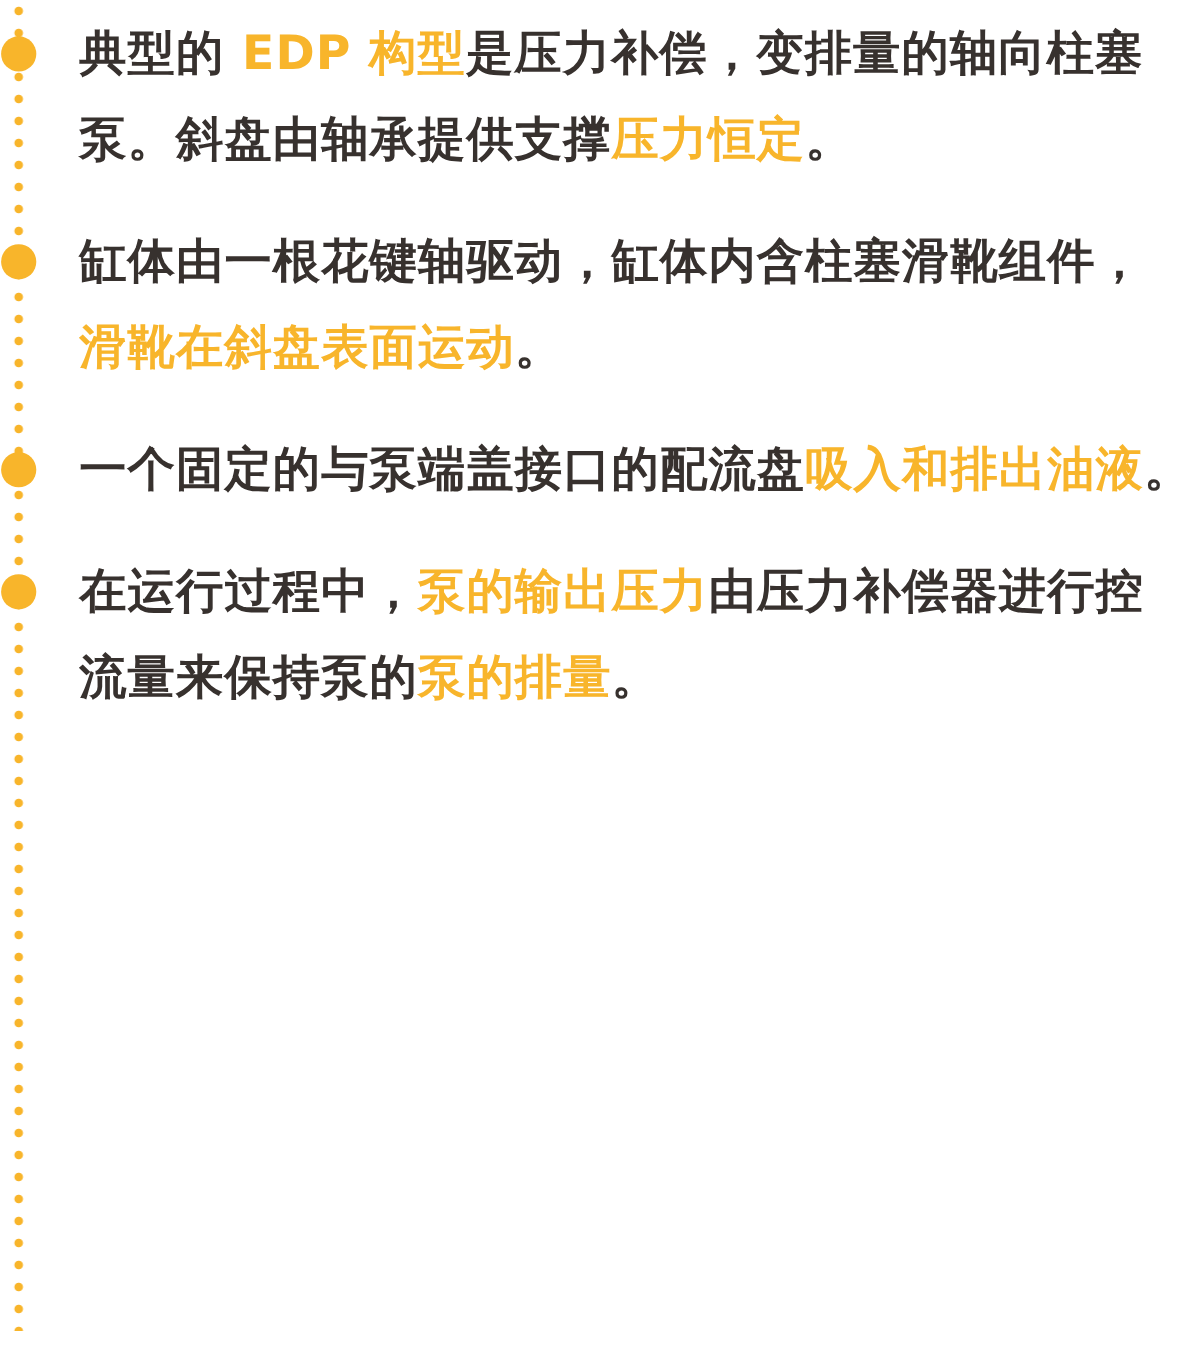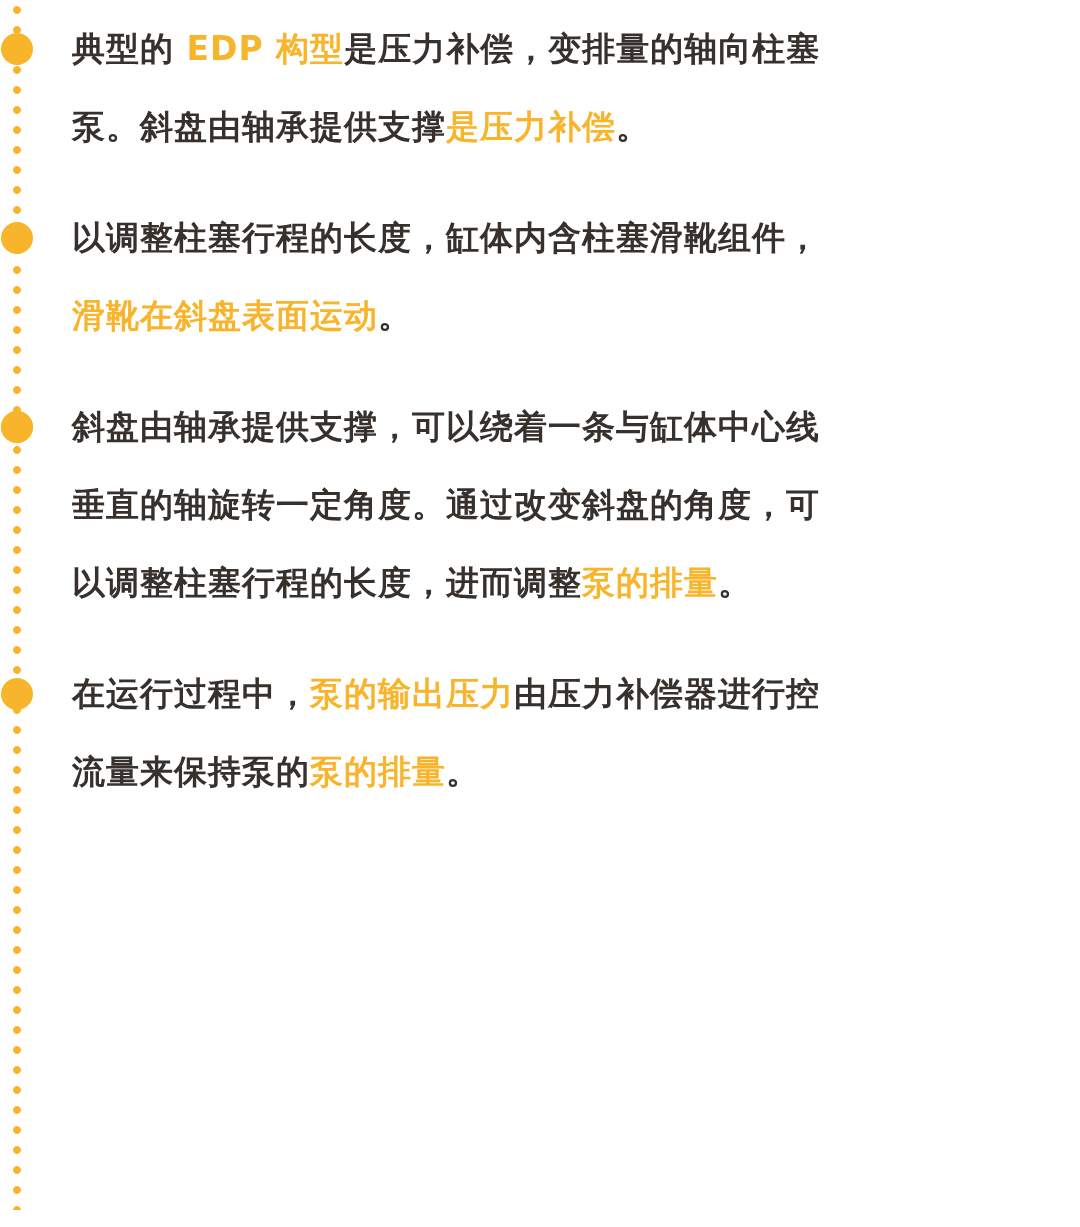--- a/index.html
+++ b/index.html
@@ -33,51 +33,46 @@
   }
   .para:last-child{margin-bottom:0;}
   .bullet{
     position:absolute;
     left:-71px;top:23px;
     width:32px;height:32px;
     border-radius:50%;
     background:var(--accent);
   }
   .line{
-    font-size:33px;
+    font-size:43px;
     line-height:78px;
     font-weight:600;
     color:var(--ink);
     white-space:nowrap;
     letter-spacing:1px;
   }
   .line .hl{color:var(--accent);}
 </style>
 </head>
 <body>
 
 <div class="dot-rail"></div>
 <main class="content" id="paragraphs">
     <div class="para">
       <span class="bullet"></span>
       <div class="line"><span>典型的 </span><span class="hl">EDP 构型</span><span>是压力补偿，变排量的轴向柱塞</span></div>
-      <div class="line"><span>泵。斜盘由轴承提供支撑</span><span class="hl">是压力补偿</span><span>。</span></div>
+      <div class="line"><span>泵。斜盘由轴承提供支撑</span><span class="hl">压力恒定</span><span>。</span></div>
     </div>
     <div class="para">
       <span class="bullet"></span>
-      <div class="line"><span>以调整柱塞行程的长度，缸体内含柱塞滑靴组件，</span></div>
+      <div class="line"><span>缸体由一根花键轴驱动，缸体内含柱塞滑靴组件，</span></div>
       <div class="line"><span class="hl">滑靴在斜盘表面运动</span><span>。</span></div>
     </div>
     <div class="para">
       <span class="bullet"></span>
-    </div>
-    <div class="para">
-      <span class="bullet"></span>
-      <div class="line"><span>斜盘由轴承提供支撑，可以绕着一条与缸体中心线</span></div>
-      <div class="line"><span>垂直的轴旋转一定角度。通过改变斜盘的角度，可</span></div>
-      <div class="line"><span>以调整柱塞行程的长度，进而调整</span><span class="hl">泵的排量</span><span>。</span></div>
+      <div class="line"><span>一个固定的与泵端盖接口的配流盘</span><span class="hl">吸入和排出油液</span><span>。</span></div>
     </div>
     <div class="para">
       <span class="bullet"></span>
       <div class="line"><span>在运行过程中，</span><span class="hl">泵的输出压力</span><span>由压力补偿器进行控</span></div>
       <div class="line"><span>流量来保持泵的</span><span class="hl">泵的排量</span><span>。</span></div>
     </div>
   </main>
 
 </body></html>

